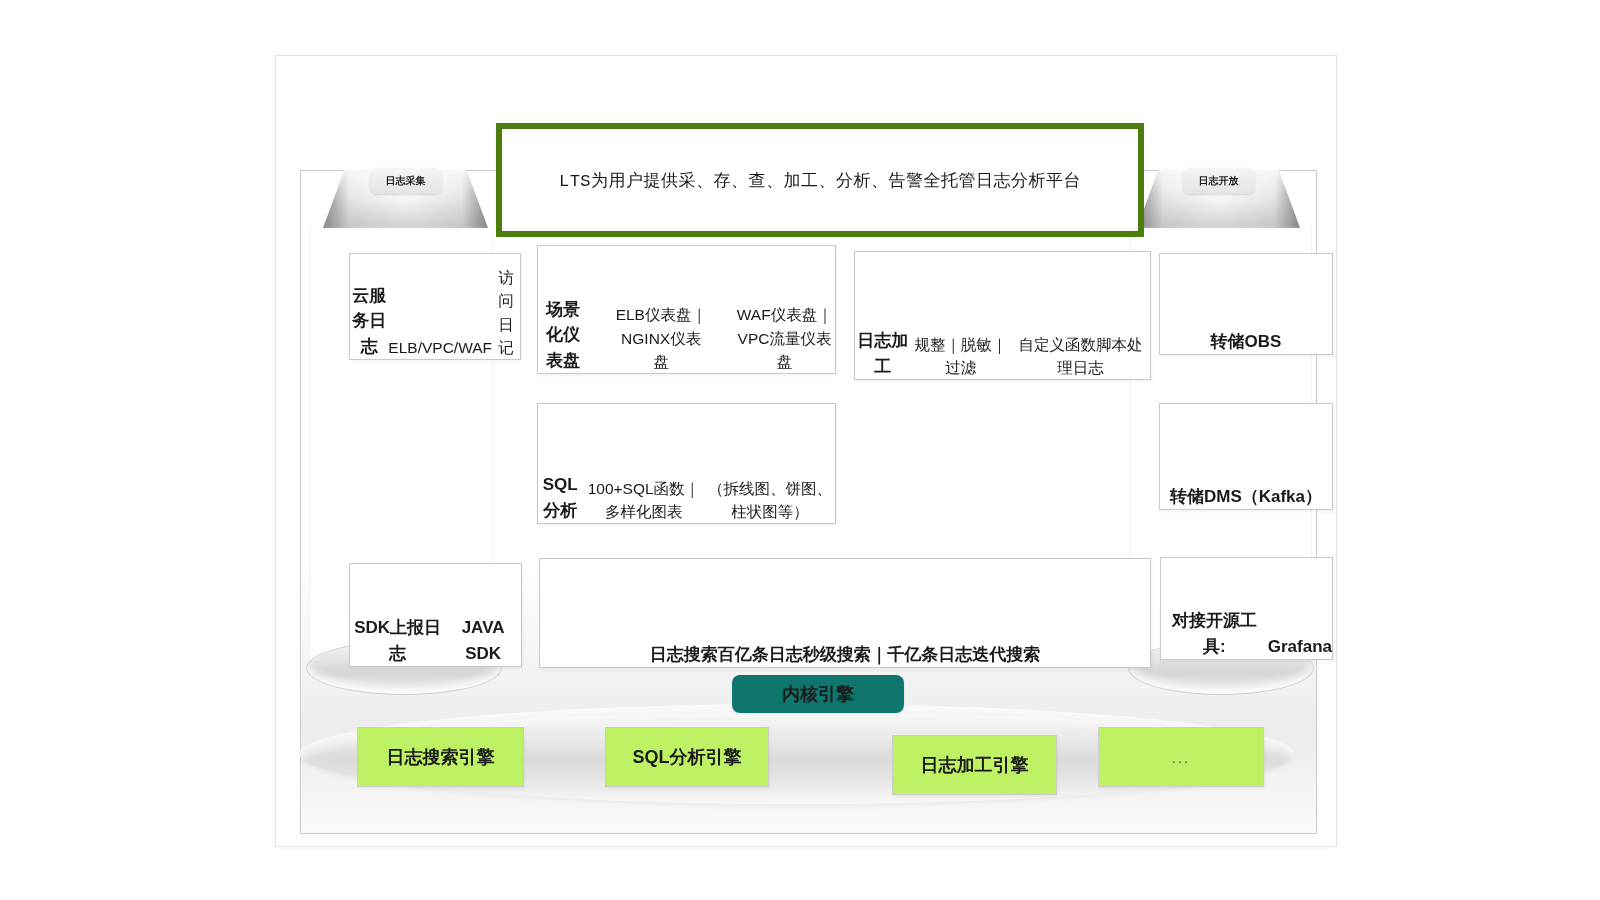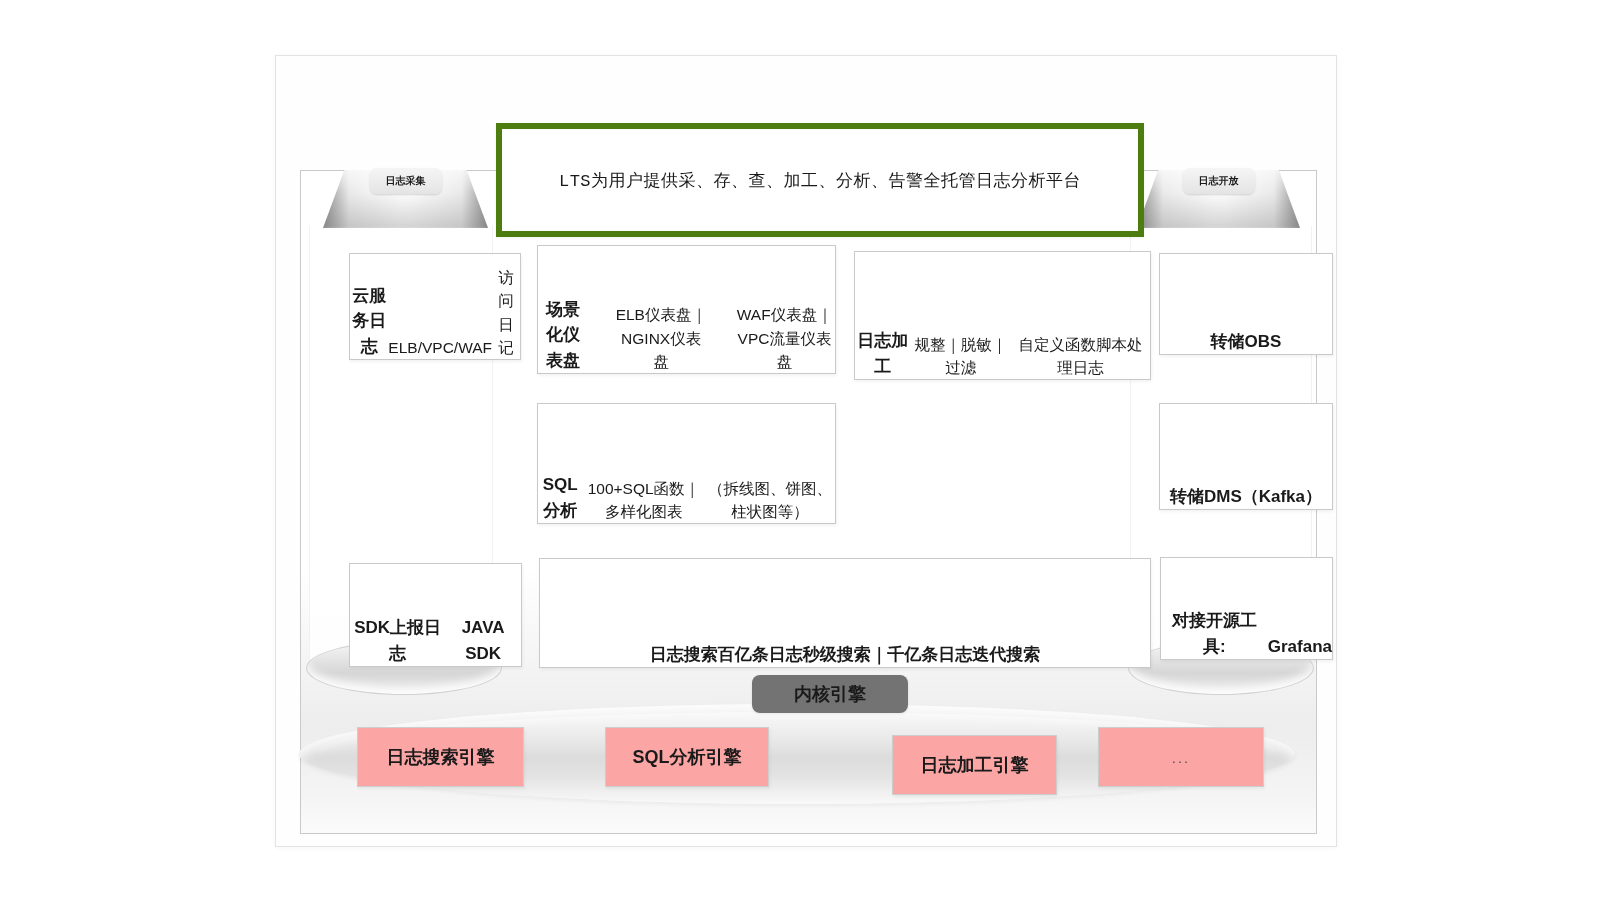--- a/index.html
+++ b/index.html
@@ -78,26 +78,26 @@
   .pos-d1{left:1127px;top:253px;width:172px;height:100px;}
   .pos-a2{left:317px;top:406px;width:171px;height:106px;}
   .pos-b2{left:505px;top:403px;width:297px;height:119px;}
   .pos-c2{left:822px;top:403px;width:295px;height:119px;}
   .pos-d2{left:1127px;top:403px;width:172px;height:105px;}
   .pos-a3{left:317px;top:563px;width:171px;height:102px;}
   .pos-b3{left:507px;top:558px;width:610px;height:108px;}
   .pos-d3{left:1128px;top:557px;width:171px;height:101px;}
   
   .kernel-label{
-    position:absolute;left:752px;top:675px;width:156px;height:38px;z-index:4;
-    background:#737373;border-radius:8px;box-shadow:0 1px 3px rgba(0,0,0,.08);
+    position:absolute;left:732px;top:675px;width:172px;height:38px;z-index:4;
+    background:#0f766e;border-radius:8px;box-shadow:0 1px 3px rgba(0,0,0,.08);
     display:flex;align-items:center;justify-content:center;font-weight:bold;font-size:18px;
   }
   .engine{
-    position:absolute;top:727px;height:58px;z-index:4;background:#fca5a5;border:1px solid #cdcdcd;
+    position:absolute;top:727px;height:58px;z-index:4;background:#bef264;border:1px solid #cdcdcd;
     display:flex;align-items:center;justify-content:center;font-weight:bold;font-size:18px;
     box-shadow:1px 2px 3px rgba(0,0,0,.05);
   }
   .pos-e1{left:357px;width:165px;}
   .pos-e2{left:605px;width:162px;text-align:right;}
   .pos-e3{left:892px;width:163px;margin-top:8px;}
   .pos-e4{left:1098px;width:164px;}
   .engine-more{font-weight:normal;font-size:15px;color:#555;letter-spacing:2px;}
 </style>
 </head>

